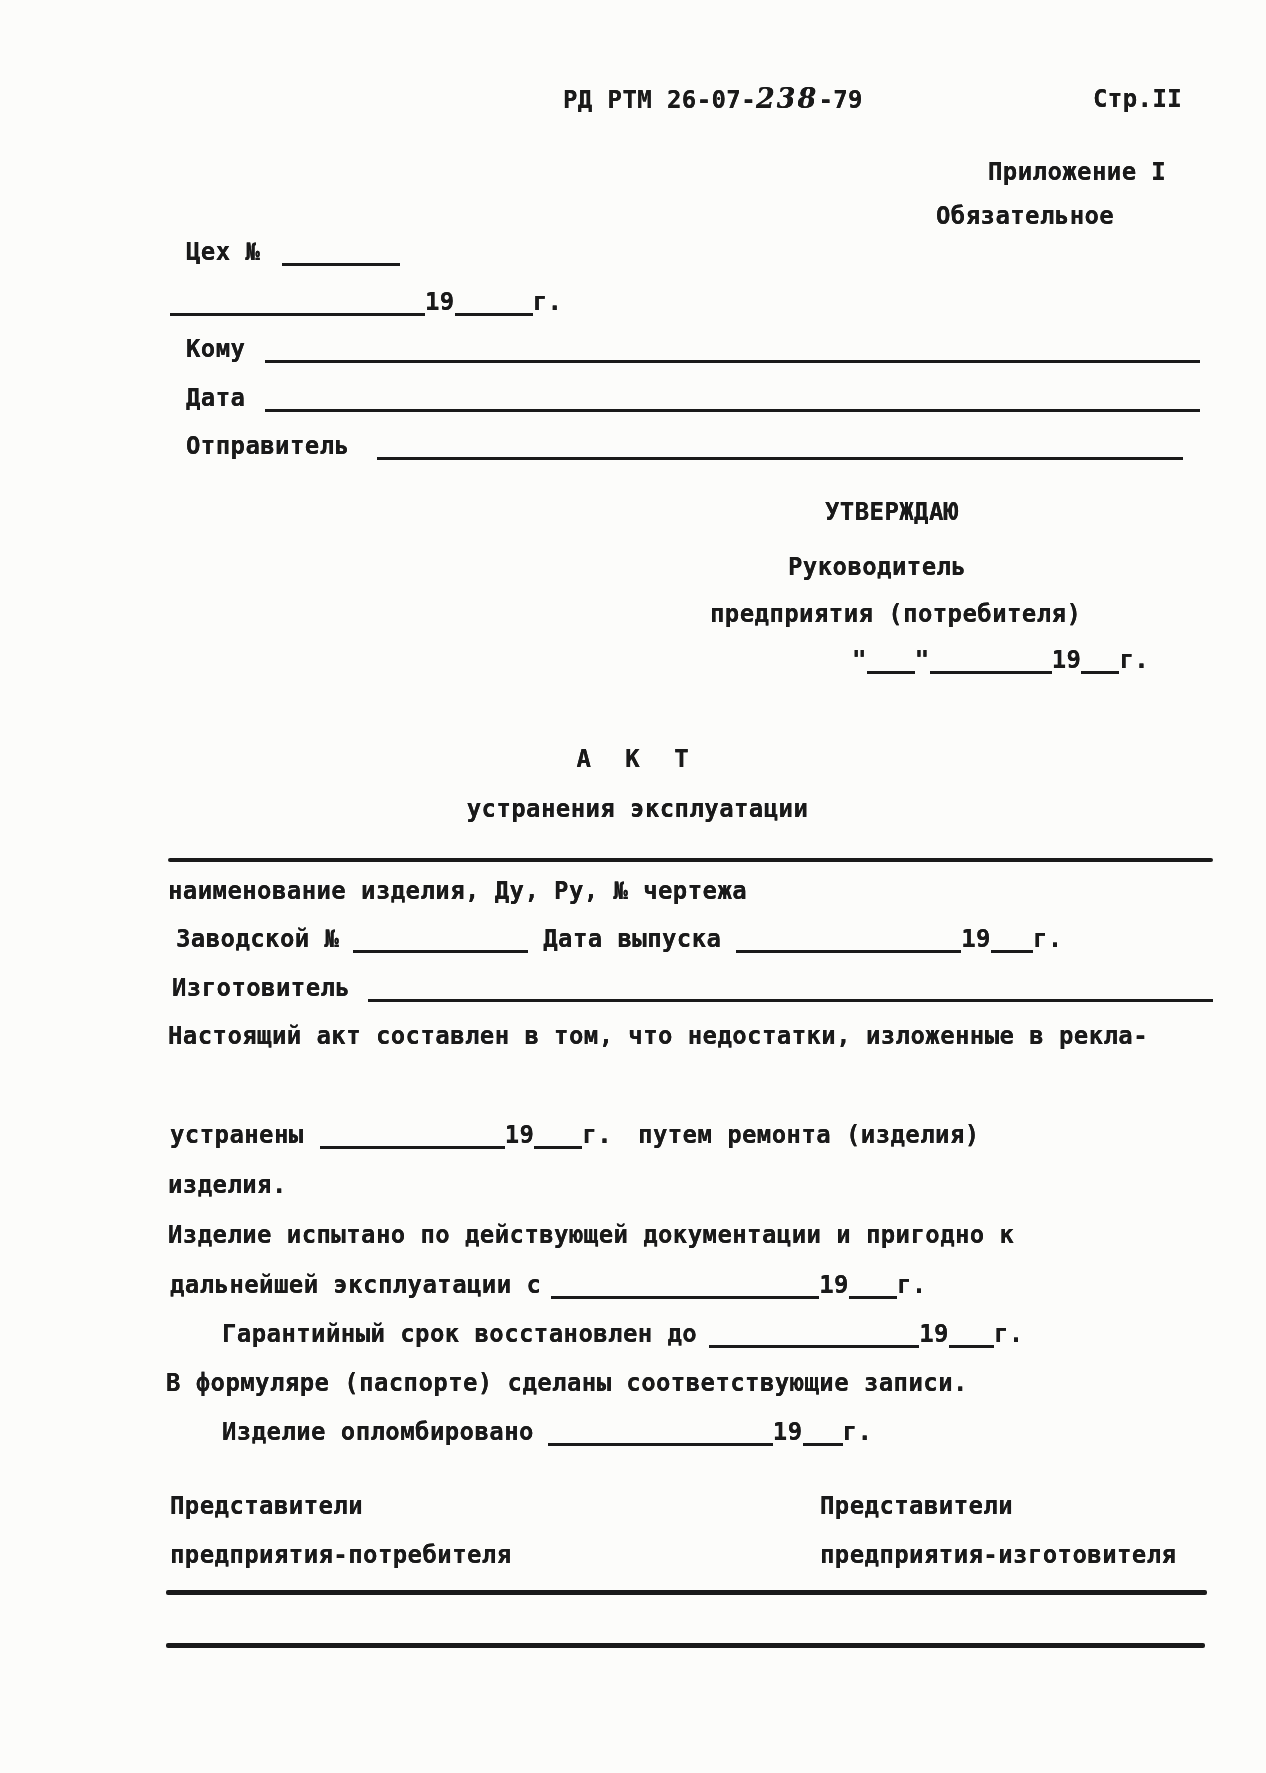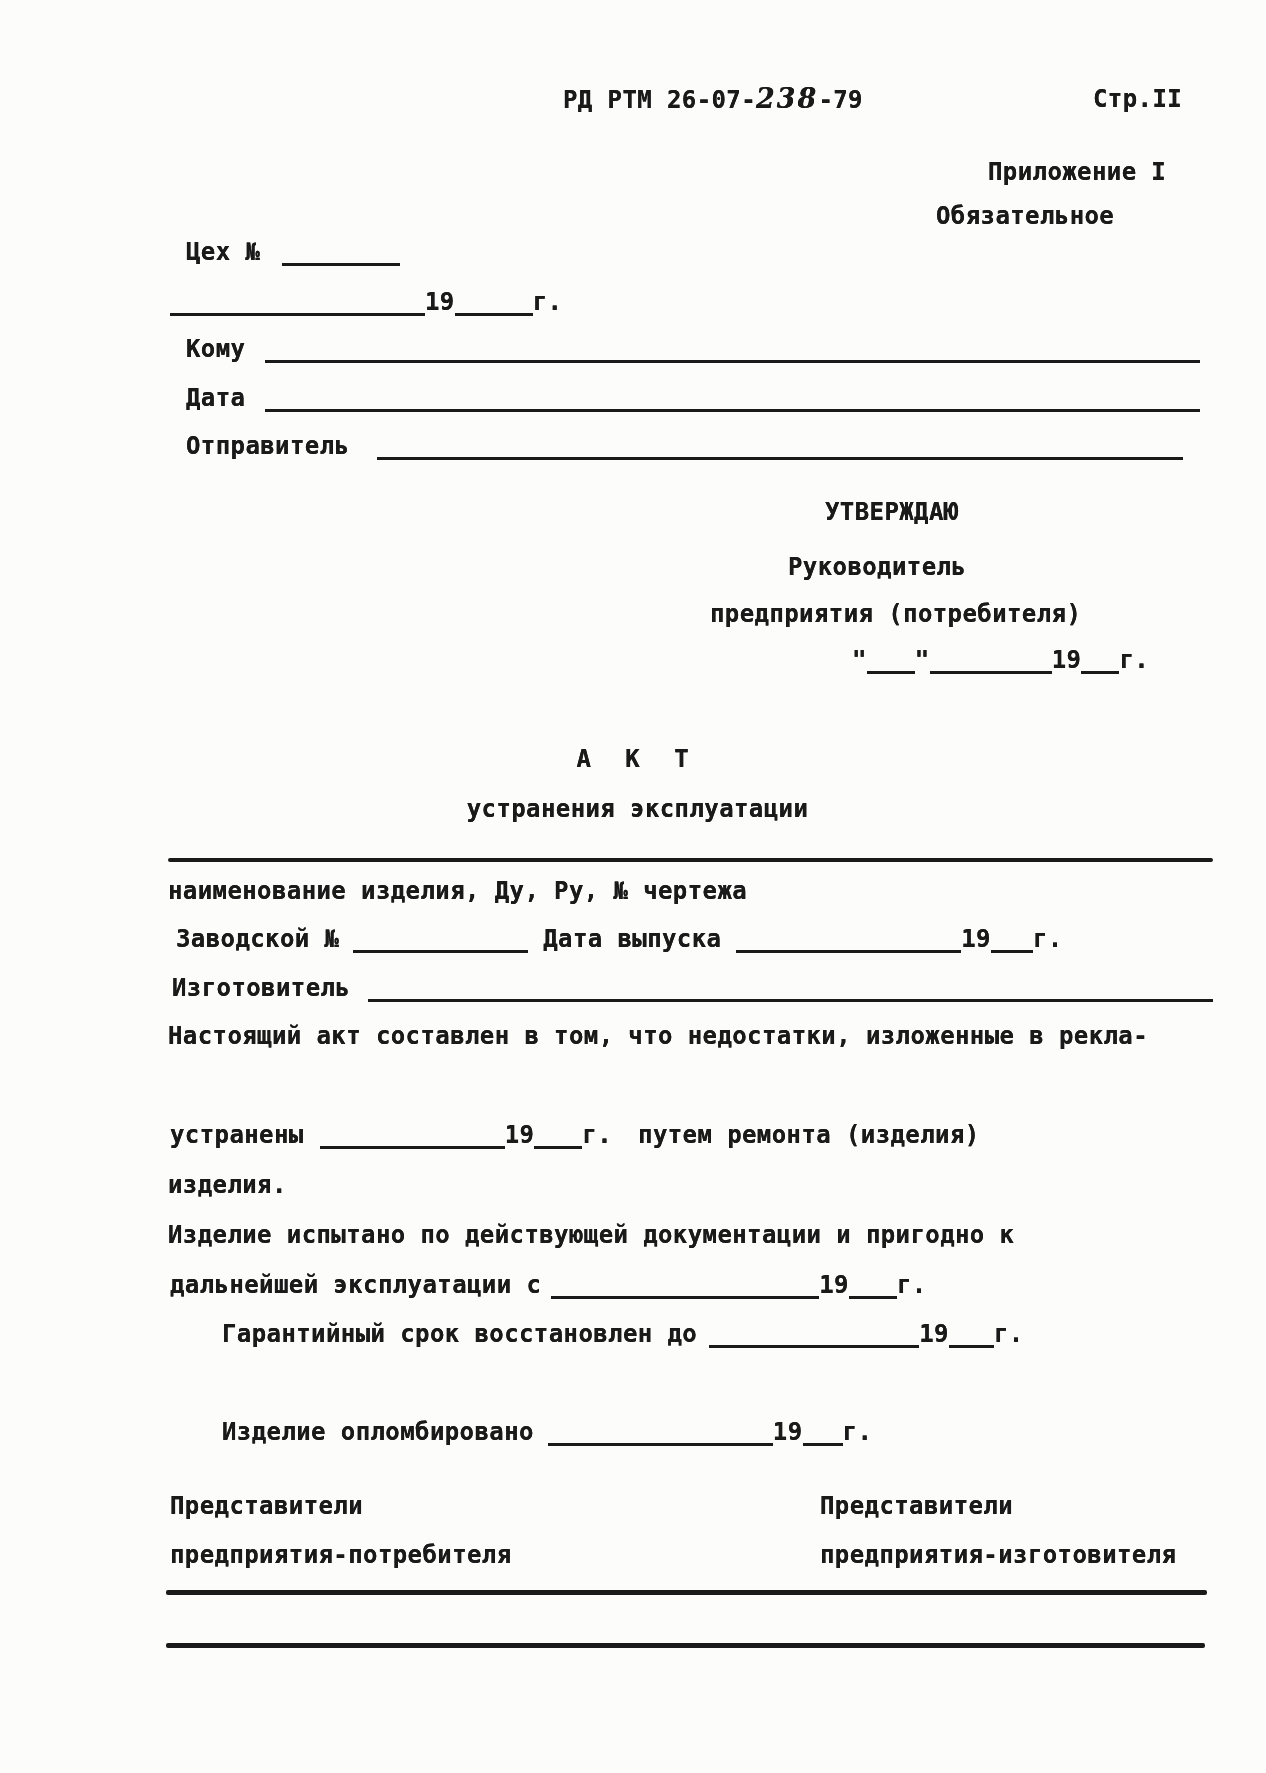--- a/index.html
+++ b/index.html
@@ -84,20 +84,21 @@
   <div class="line" style="top:1220px;left:168px">Изделие испытано по действующей документации и пригодно к</div>
 
   <div class="line" style="top:1270px;left:170px">
     <span>дальнейшей эксплуатации с</span><span class="blank" style="width:268px;margin-left:10px"></span><span>19</span><span class="blank" style="width:48px"></span><span>г.</span>
   </div>
 
   <div class="line" style="top:1319px;left:222px">
     <span>Гарантийный срок восстановлен до</span><span class="blank" style="width:210px;margin-left:12px"></span><span>19</span><span class="blank" style="width:45px"></span><span>г.</span>
   </div>
 
+  <div class="line" style="top:1368px;left:166px">В формуляре (паспорте) сделаны соответствующие записи.</div>
 
   <div class="line" style="top:1417px;left:222px">
     <span>Изделие опломбировано</span><span class="blank" style="width:225px;margin-left:14px"></span><span>19</span><span class="blank" style="width:40px"></span><span>г.</span>
   </div>
 
   <div class="line" style="top:1491px;left:170px">Представители</div>
   <div class="line" style="top:1491px;left:820px">Представители</div>
   <div class="line" style="top:1540px;left:820px">предприятия-изготовителя</div>
   <div class="line" style="top:1540px;left:170px">предприятия-потребителя</div>
 

